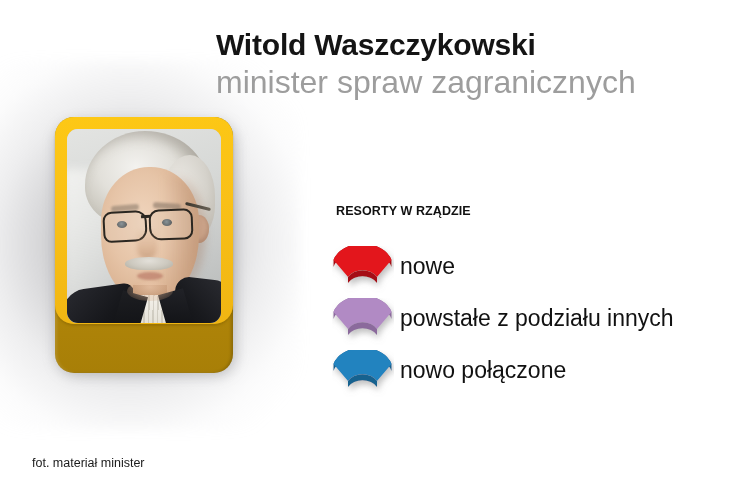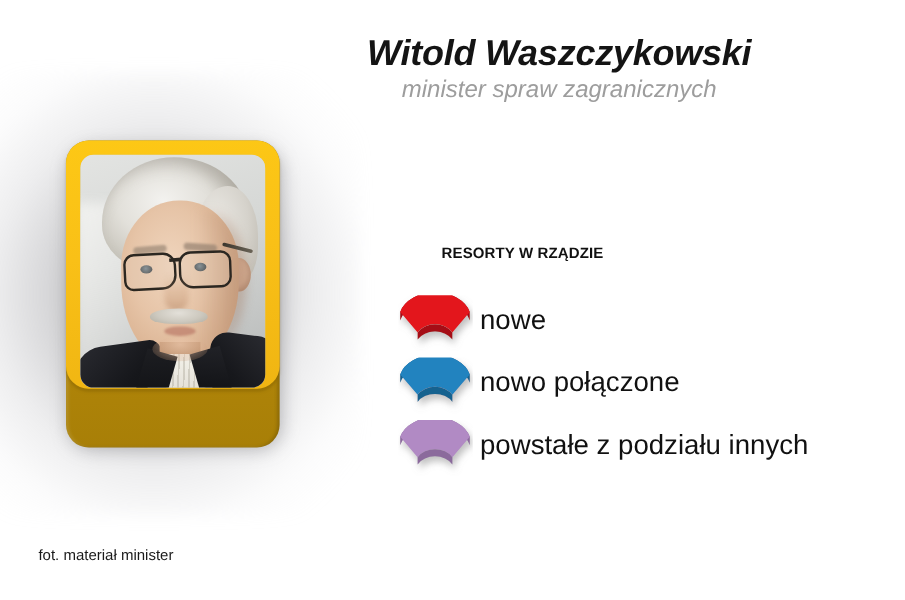--- a/index.html
+++ b/index.html
@@ -239,53 +239,51 @@
     left: 66px; top: 156px; width: 34px; height: 24px;
     background: linear-gradient(180deg, #c69a78, #ae8260);
     border-radius: 0 0 10px 10px;
   }
 
   
   #headline {
     position: absolute;
     right: 38px;
     top: 28px;
-    text-align: center;
+    text-align: left;
     width: 500px;
-    font-style: italic;
   }
   #name {
     margin: 0;
     font-size: 30px;
     font-weight: bold;
     letter-spacing: -0.2px;
     color: #141414;
     line-height: 1.12;
     white-space: nowrap;
   }
   #role {
     margin: 2px 0 0 0;
-    font-size: 20px;
+    font-size: 32px;
     font-weight: normal;
     color: #9d9d9d;
     line-height: 1.14;
     white-space: nowrap;
   }
 
   
   #legend-title {
     position: absolute;
     left: 336px;
     top: 203px;
     font-size: 12.5px;
     font-weight: bold;
     color: #111111;
     line-height: 1.28;
     letter-spacing: 0.1px;
-    margin-left: 32px;
   }
   #legend-list {
     position: absolute;
     left: 332px;
     top: 246px;
     width: 420px;
     text-align: right;
   }
   .legend-row {
     position: relative;
@@ -386,49 +384,49 @@
           </g>
         </svg>
       </span>
       <span class="legend-label">nowe</span>
     </div>
 
     <div class="legend-row">
       <span class="swatch">
         <svg width="62" height="48" viewBox="0 0 62 48">
           <defs>
+            <filter id="sh1" x="-30%" y="-30%" width="180%" height="190%">
+              <feDropShadow dx="2" dy="4" stdDeviation="3" flood-color="#8a8a8a" flood-opacity="0.55"></feDropShadow>
+            </filter>
+          </defs>
+          <g filter="url(#sh1)">
+            <path id="side1" d="M1.5,14 A30,22 0 0 1 59.5,14 L59.5,21 A30,22 0 0 0 1.5,21 Z" fill="#8b6a9c"></path>
+            <path id="face1" d="M1.5,14 A30,22 0 0 1 59.5,14 L45,31 A17,14 0 0 0 16,31 Z" fill="#b18ac4"></path>
+            <path id="notch1" d="M16,31 A17,14 0 0 1 45,31 L45,37 A17,14 0 0 0 16,37 Z" fill="#8b6a9c"></path>
+          </g>
+        </svg>
+      </span>
+      <span class="legend-label">powstałe z podziału innych</span>
+    </div>
+
+    <div class="legend-row">
+      <span class="swatch">
+        <svg width="62" height="48" viewBox="0 0 62 48">
+          <defs>
             <filter id="sh2" x="-30%" y="-30%" width="180%" height="190%">
               <feDropShadow dx="2" dy="4" stdDeviation="3" flood-color="#8a8a8a" flood-opacity="0.55"></feDropShadow>
             </filter>
           </defs>
           <g filter="url(#sh2)">
             <path id="side2" d="M1.5,14 A30,22 0 0 1 59.5,14 L59.5,21 A30,22 0 0 0 1.5,21 Z" fill="#18628f"></path>
             <path id="face2" d="M1.5,14 A30,22 0 0 1 59.5,14 L45,31 A17,14 0 0 0 16,31 Z" fill="#2183bf"></path>
             <path id="notch2" d="M16,31 A17,14 0 0 1 45,31 L45,37 A17,14 0 0 0 16,37 Z" fill="#18628f"></path>
           </g>
         </svg>
       </span>
       <span class="legend-label">nowo połączone</span>
     </div>
 
-    <div class="legend-row">
-      <span class="swatch">
-        <svg width="62" height="48" viewBox="0 0 62 48">
-          <defs>
-            <filter id="sh1" x="-30%" y="-30%" width="180%" height="190%">
-              <feDropShadow dx="2" dy="4" stdDeviation="3" flood-color="#8a8a8a" flood-opacity="0.55"></feDropShadow>
-            </filter>
-          </defs>
-          <g filter="url(#sh1)">
-            <path id="side1" d="M1.5,14 A30,22 0 0 1 59.5,14 L59.5,21 A30,22 0 0 0 1.5,21 Z" fill="#8b6a9c"></path>
-            <path id="face1" d="M1.5,14 A30,22 0 0 1 59.5,14 L45,31 A17,14 0 0 0 16,31 Z" fill="#b18ac4"></path>
-            <path id="notch1" d="M16,31 A17,14 0 0 1 45,31 L45,37 A17,14 0 0 0 16,37 Z" fill="#8b6a9c"></path>
-          </g>
-        </svg>
-      </span>
-      <span class="legend-label">powstałe z podziału innych</span>
-    </div>
-
   </div>
 
   <div id="credit">fot. materiał minister</div>
 
 </div>
 
 </body></html>

